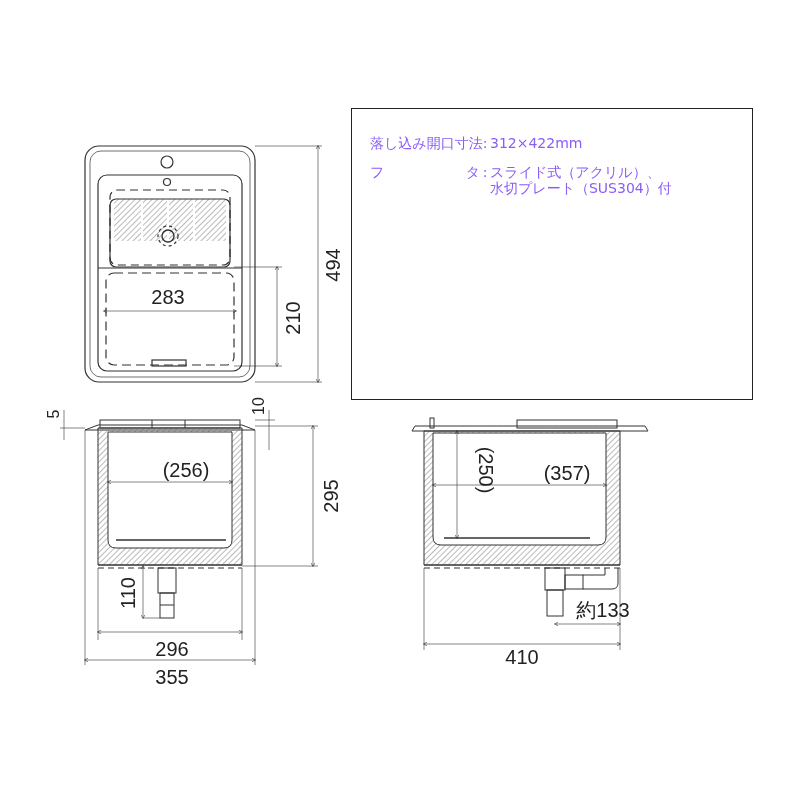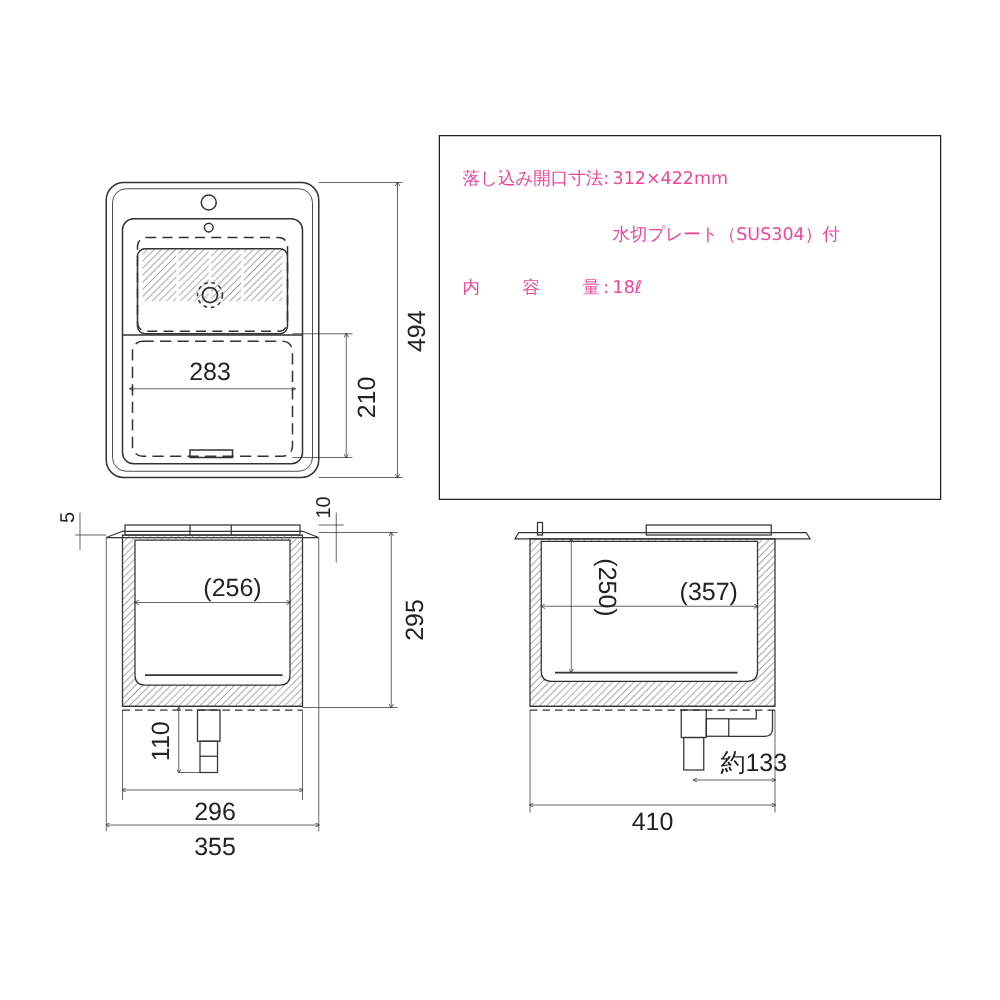--- a/index.html
+++ b/index.html
@@ -2,21 +2,21 @@
 <html><head>
 <meta charset="utf-8">
 <style>
   html, body { margin: 0; padding: 0; background: #ffffff; }
   body { width: 800px; height: 800px; position: relative; overflow: hidden;
          font-family: "DejaVu Sans", "Liberation Sans", sans-serif; color: #222; }
   #drawing { position: absolute; left: 0; top: 0; width: 800px; height: 800px; }
   .spec-box { position: absolute; left: 351px; top: 108px; width: 402px; height: 292px;
               border: 1.5px solid #222; box-sizing: border-box; background: #fff; }
   .spec-row { position: absolute; left: 18px; height: 24px; font-size: 14px; line-height: 24px;
-              color: #ec4899; white-space: nowrap; font-family: "DejaVu Sans", sans-serif; }
+              color: #8b5cf6; white-space: nowrap; font-family: "DejaVu Sans", sans-serif; }
   .spec-label { display: inline-block; width: 110px; text-align: justify; text-align-last: justify; }
   .spec-colon { display: inline-block; width: 10px; text-align: center; }
   .spec-value { display: inline-block; }
   .dim { font-family: "Liberation Sans", "DejaVu Sans", sans-serif; font-size: 20px; fill: #222; }
 </style>
 </head>
 <body>
 
 <svg id="drawing" viewBox="0 0 800 800" xmlns="http://www.w3.org/2000/svg">
   <defs>
@@ -126,19 +126,19 @@
   <text class="dim" x="567" y="480" text-anchor="middle">(357)</text>
   <text class="dim" transform="translate(479,470) rotate(90)" text-anchor="middle">(250)</text>
   <text class="dim" x="603" y="617" text-anchor="middle">約133</text>
   <text class="dim" x="522" y="664" text-anchor="middle">410</text>
 </svg>
 
 <div class="spec-box">
   <div class="spec-row" style="top:22px">
     <span class="spec-label">落し込み開口寸法</span><span class="spec-colon">:</span><span class="spec-value">312×422mm</span>
   </div>
+  <div class="spec-row" style="top:51px">
+    <span class="spec-label">フ　　　タ</span><span class="spec-colon">:</span><span class="spec-value">スライド式（アクリル）、</span>
+  </div>
   <div class="spec-row" style="top:67px">
     <span class="spec-label"></span><span class="spec-colon"></span><span class="spec-value">水切プレート（SUS304）付</span>
-  </div>
-  <div class="spec-row" style="top:109px">
-    <span class="spec-label">内　容　量</span><span class="spec-colon">:</span><span class="spec-value">18ℓ</span>
   </div>
 </div>
 
 </body></html>

